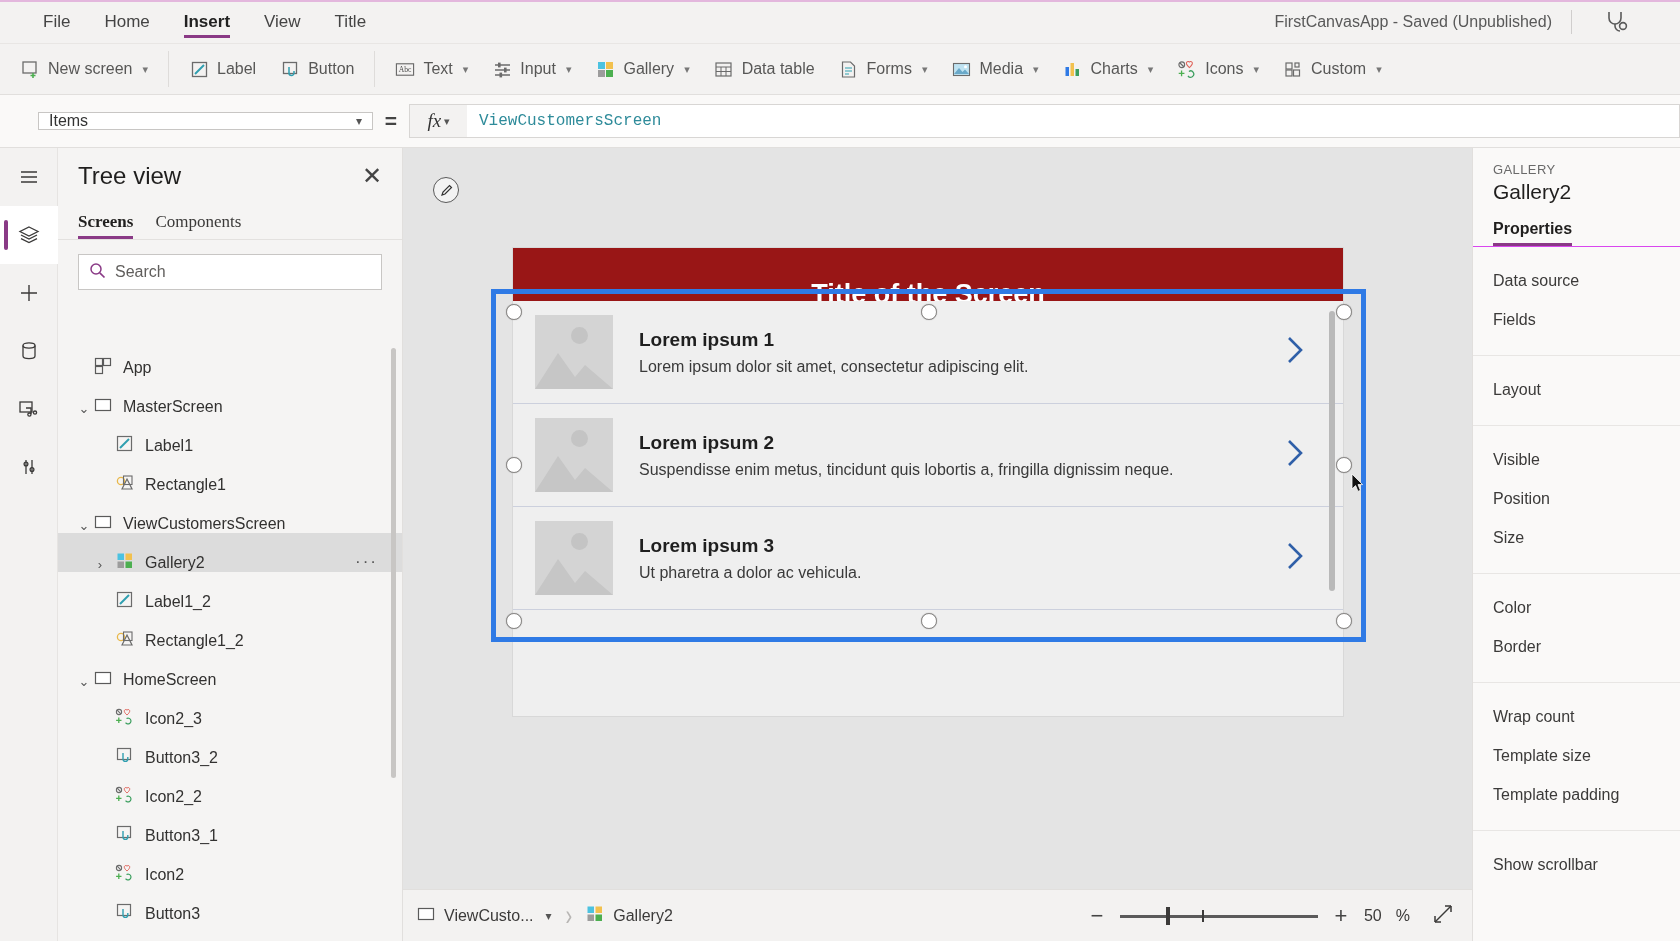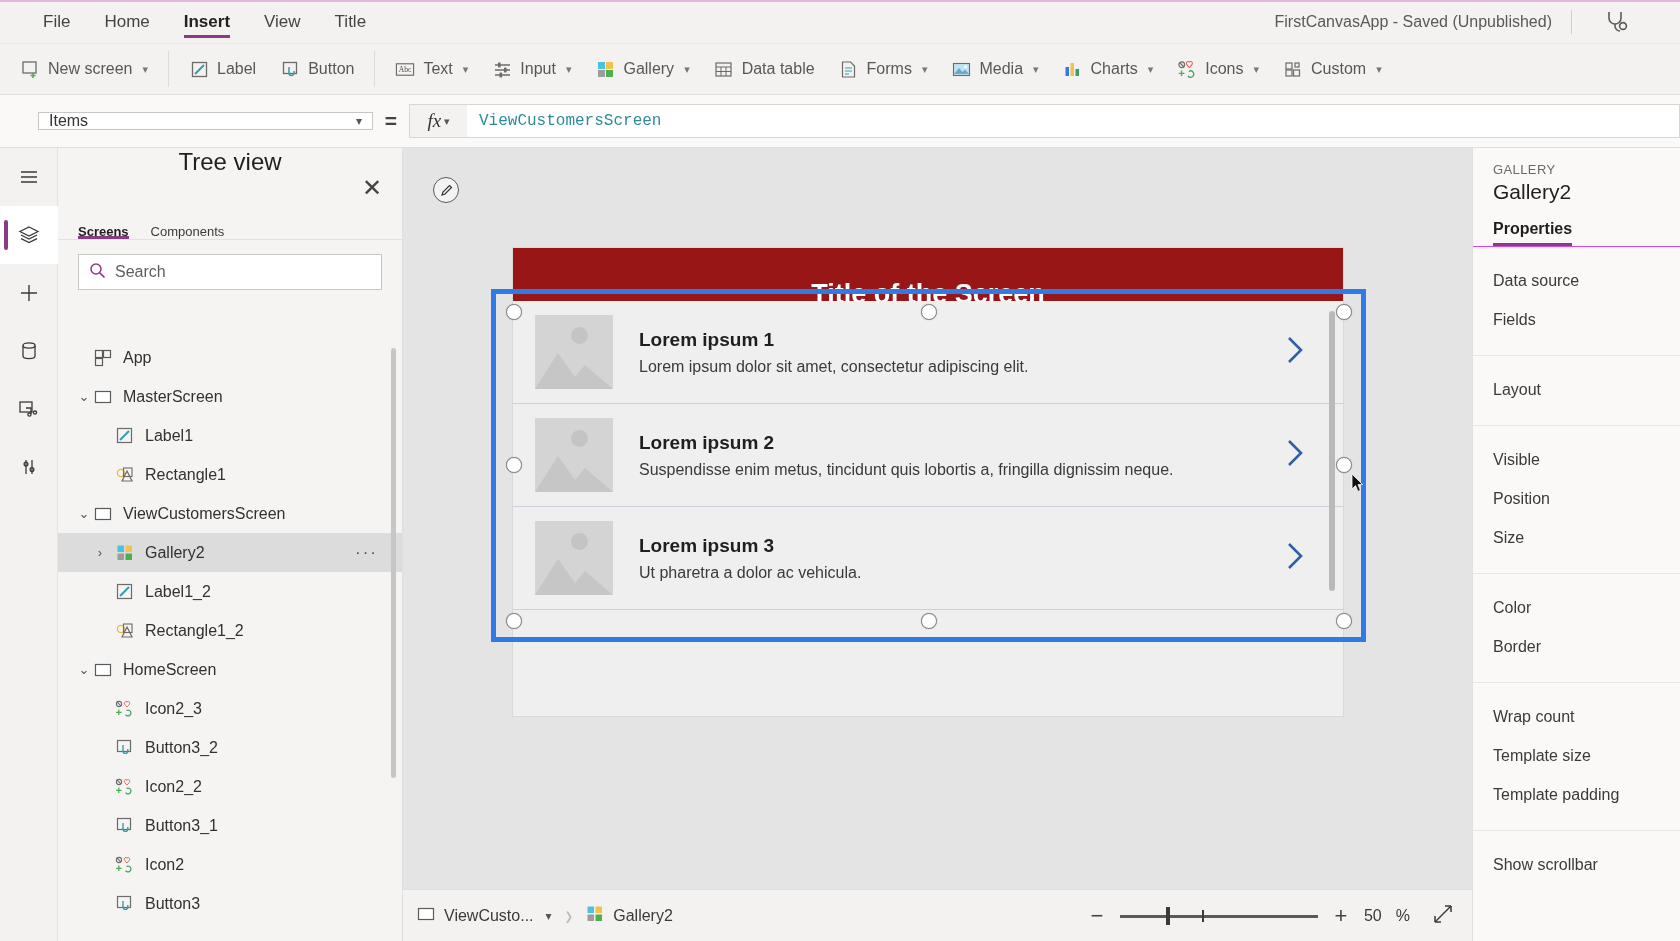--- a/index.html
+++ b/index.html
@@ -107,41 +107,41 @@
     content: ""; position: absolute; left: 4px; top: 14px;
     width: 4px; height: 30px; background: #8a3a86; border-radius: 2px;
   }
 
   
   .treepanel {
     position: absolute; top: 148px; left: 58px; width: 345px; bottom: 0;
     background: #f5f4f3; border-right: 1px solid #e1dfdd;
   }
   .tree-header {
-    display: flex; align-items: center; height: 56px; padding: 0 20px; flex-direction: column;
+    display: flex; align-items: center; height: 56px; padding: 0 20px;
   }
   .tree-title { font-size: 24px; color: #201f1e; }
   .tree-close { margin-left: auto; font-size: 24px; color: #444; cursor: pointer; line-height: 1; }
   .tree-tabs { display: flex; align-items: flex-end; padding: 0 20px; height: 36px; border-bottom: 1px solid #e3e1df; }
   .tree-tab {
-    position: relative; font-size: 13px; color: #3b3a39; margin-right: 22px;
-    cursor: pointer;
+    position: relative; font-size: 17px; color: #3b3a39; margin-right: 22px;
+    padding-bottom: 7px; cursor: pointer; font-family: Liberation Serif, serif;
   }
   .tree-tab.active { font-weight: bold; color: #201f1e; }
   .tree-tab.active::after {
     content: ""; position: absolute; left: 0; right: 0; bottom: 0; height: 3px; background: #8a3a86;
   }
   .searchbox {
     margin: 14px 20px 10px 20px; height: 36px; background: #fff;
     border: 1px solid #c8c6c4; display: flex; align-items: center; padding: 0 10px; gap: 9px;
   }
   .searchbox .ph { font-size: 16px; color: #605e5c; }
   .tree-list { position: absolute; top: 190px; left: 0; right: 0; bottom: 0; overflow: hidden; }
   .tree-row {
-    display: flex; align-items: center; height: 39px; font-size: 16px; color: #323130;
+    display: flex; align-items: flex-end; height: 39px; font-size: 16px; color: #323130;
     padding-right: 24px; cursor: pointer; position: relative;
   }
   .tree-row.selected { background: #dcdcdc; }
   .tree-row .chev {
     width: 16px; text-align: center; font-size: 13px; color: #555; flex: none;
   }
   .tree-row .ticon { width: 22px; height: 22px; display: inline-flex; align-items: center; justify-content: center; flex: none; margin-right: 9px; }
   .tree-row .dots { margin-left: auto; letter-spacing: 2px; color: #555; font-size: 17px; }
   .lvl-app     { padding-left: 18px; }
   .lvl-screen  { padding-left: 18px; }

